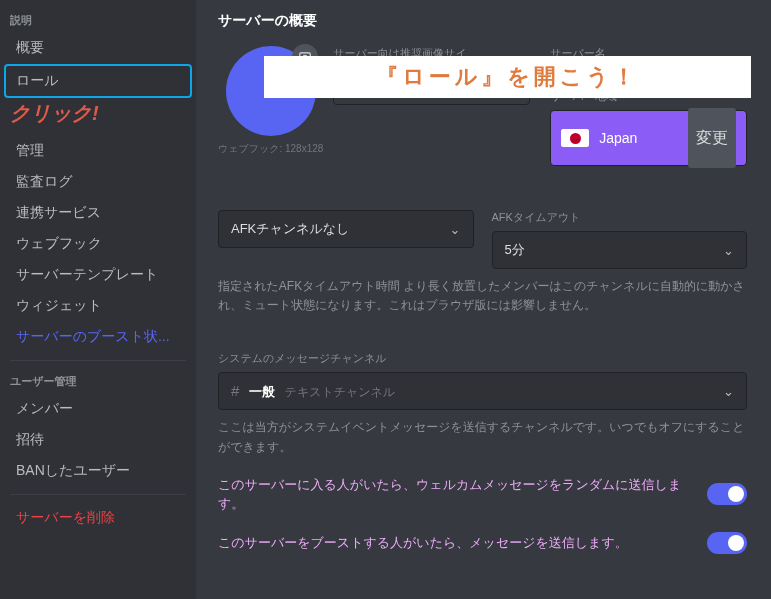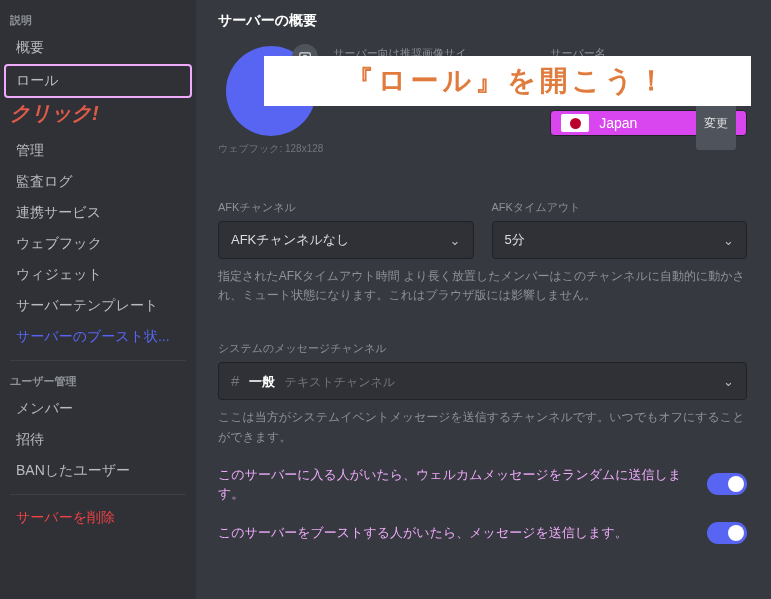--- a/index.html
+++ b/index.html
@@ -31,21 +31,21 @@
     font-size: 14px;
     padding: 6px 10px;
     margin: 1px 6px;
     border-radius: 4px;
     cursor: pointer;
     white-space: nowrap;
     overflow: hidden;
     text-overflow: ellipsis;
   }
   .sidebar-item.highlight {
-    border: 2px solid #f0abfc;
+    border: 2px solid #0ea5e9;
     margin: 0 4px;
   }
   .sidebar-item.boost { color: #5865f2; }
   .sidebar-item.danger { color: #ed4245; }
   .divider {
     height: 1px; background: #3c3f45;
     margin: 8px 10px;
   }
   .click-anno {
     color: #e05a4a;
@@ -87,40 +87,40 @@
     width: 26px; height: 26px; border-radius: 50%;
     background: #4f545c; display:flex; align-items:center; justify-content:center;
     font-size:12px; color:#dcddde;
   }
   .avatar-caption { font-size: 10px; color: #72767d; margin-top:6px;}
   .recsize-box {
     border:1px solid #202225; border-radius: 4px;
     height: 38px; margin-top: 4px;
   }
   .region-select {
-    background:#d946ef; border-radius:4px; height:26px;
+    background:#8b5cf6; border-radius:4px; height:56px;
     display:flex; align-items:center; padding:0 10px; gap:10px;
     border:1px solid #202225;
   }
   .flag {
     width:28px; height:18px; background:#fff; border-radius:2px;
     display:flex; align-items:center; justify-content:center;
   }
   .flag-dot { width:11px;height:11px;border-radius:50%;background:#bc002d;}
   .region-label { flex:1; color:#fff; font-size:14px;}
   .change-btn {
-    background:#4f545c; color:#dcddde; font-size:12px;
+    background:#4f545c; color:#dcddde; font-size:16px;
     border-radius:3px; padding:20px 8px; line-height:1.2;
   }
   .overlay {
     position:absolute;
     top:56px; left:40px; right:20px;
     background:#fff; padding:6px 9px;
     text-align:center;
-    font-size:28px; font-weight:700; color:#e07b3d;
+    font-size:22px; font-weight:700; color:#e07b3d;
     letter-spacing:4px;
     z-index:50;
     margin-left:28px;
   }
   .select {
     background:#2f3136; border:1px solid #202225; border-radius:4px;
     height:38px; display:flex; align-items:center; padding:0 12px;
     color:#dcddde; font-size:13px; justify-content:space-between;
   }
   .select .chev { color:#b9bbbe; }
@@ -152,22 +152,22 @@
 
 <div class="sidebar">
   <div class="section-header">説明</div>
   <div class="sidebar-item">概要</div>
   <div class="sidebar-item highlight">ロール</div>
   <div class="click-anno">クリック!</div>
   <div class="sidebar-item">管理</div>
   <div class="sidebar-item">監査ログ</div>
   <div class="sidebar-item">連携サービス</div>
   <div class="sidebar-item">ウェブフック</div>
+  <div class="sidebar-item">サーバーテンプレート</div>
   <div class="sidebar-item">ウィジェット</div>
-  <div class="sidebar-item">サーバーテンプレート</div>
   <div class="sidebar-item boost">サーバーのブースト状...</div>
   <div class="divider"></div>
   <div class="section-header">ユーザー管理</div>
   <div class="sidebar-item">メンバー</div>
   <div class="sidebar-item">招待</div>
   <div class="sidebar-item">BANしたユーザー</div>
   <div class="divider"></div>
   <div class="sidebar-item danger">サーバーを削除</div>
 </div>
 
@@ -205,21 +205,20 @@
             </span>
           <span class="region-label">Japan</span>
           <span class="change-btn">変更</span>
         </div>
       </div>
     </div>
   </div>
 
   <div class="row section-gap">
     <div class="col">
-      <div class="field-label">AFKチャンネル</div>
       <div class="select">
         <span>AFKチャンネルなし</span>
         <span class="chev">⌄</span>
       </div>
     </div>
     <div class="col">
       <div class="field-label">AFKタイムアウト</div>
       <div class="select">
         <span>5分</span>
         <span class="chev">⌄</span>

